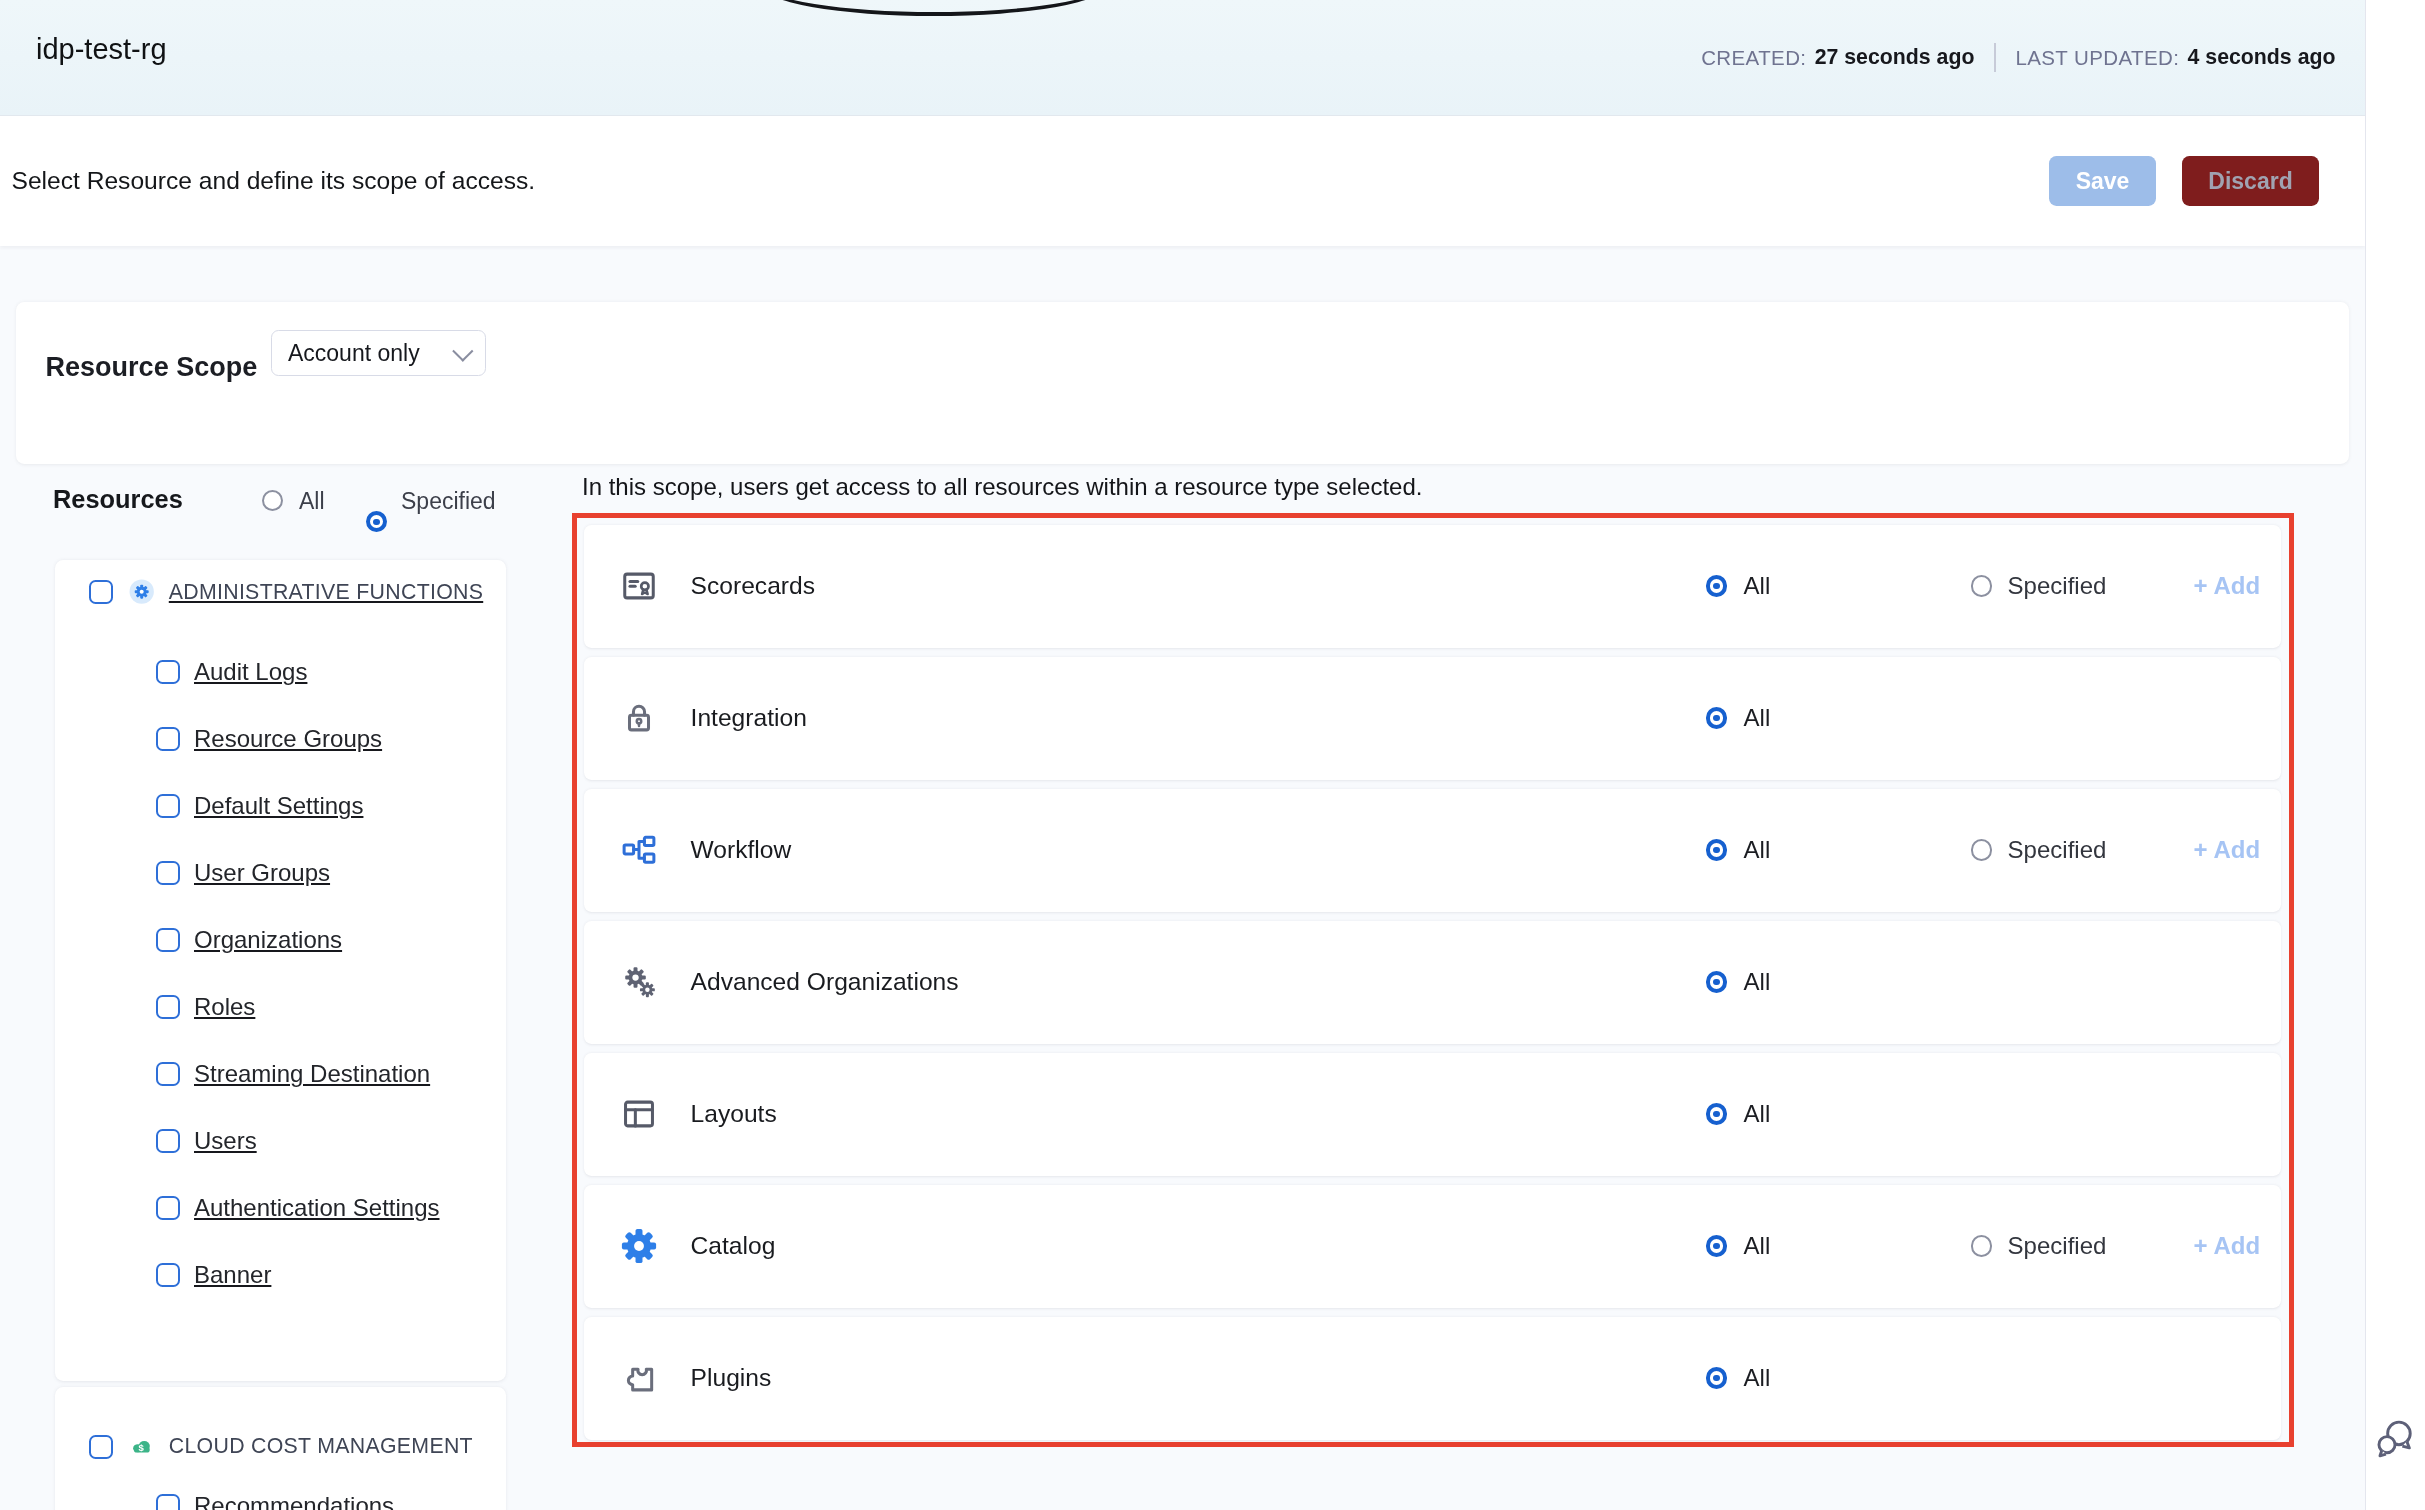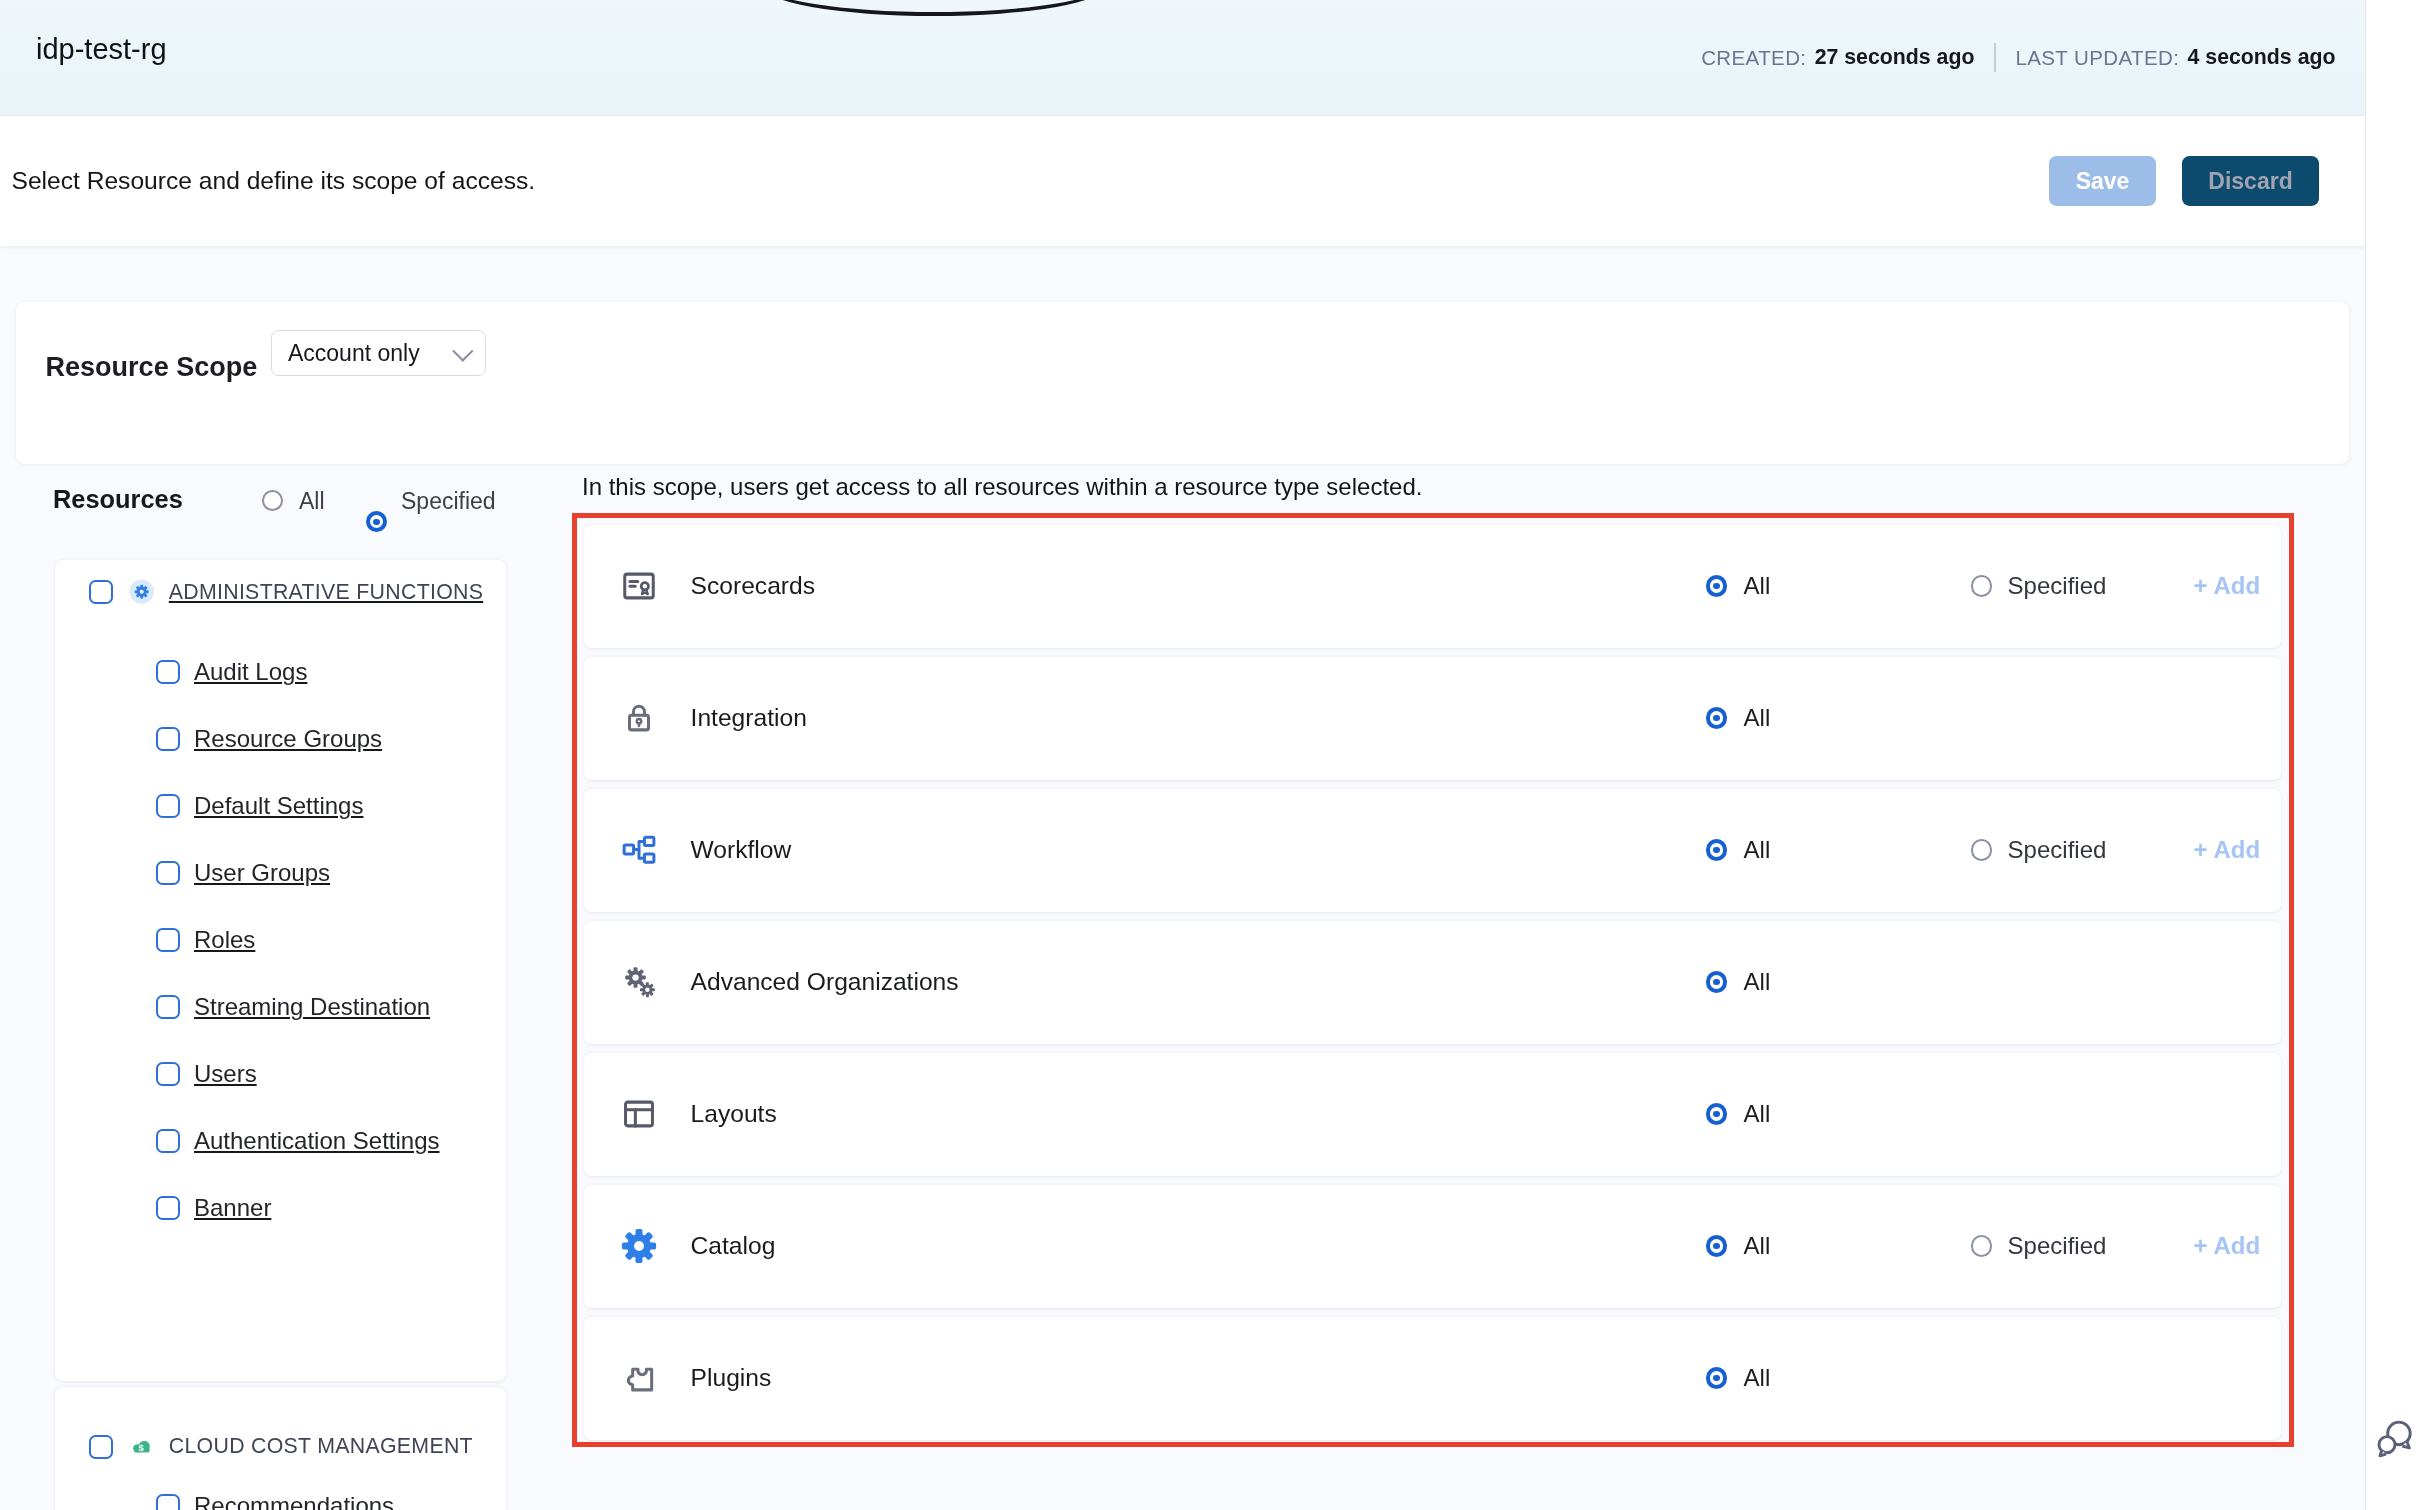--- a/index.html
+++ b/index.html
@@ -16,21 +16,21 @@
   .meta-divider{width:1.6px;height:29.5px;background:#c7cbd8;margin:0 19.7px;}
   .tab-arc{position:absolute;left:761px;top:-46px;width:338px;height:54px;border:4.9px solid #14161a;
            border-radius:50%;background:transparent;}
   
   .toolbar{position:absolute;left:0;top:116px;width:2365px;height:130px;background:#ffffff;
            box-shadow:0 1.6px 3.3px rgba(40,41,61,.05);display:flex;align-items:center;}
   .toolbar-desc{margin-left:11.5px;font-size:24.6px;color:#141619;}
   .btn{display:flex;align-items:center;justify-content:center;border-radius:7.4px;
        font-size:23px;font-weight:700;height:50px;box-sizing:border-box;cursor:pointer;}
   .btn-save{margin-left:auto;width:107px;background:#9dbde9;color:#ffffff;}
-  .btn-discard{margin-left:26px;margin-right:46px;width:137px;background:#0c4a6e;color:#a0a3b1;}
+  .btn-discard{margin-left:26px;margin-right:46px;width:137px;background:#7f1d1d;color:#a0a3b1;}
   
   .scope-card{position:absolute;left:15.6px;top:302px;width:2333px;height:162px;background:#fff;
               border-radius:8.2px;box-shadow:0 0.8px 3.3px rgba(96,97,112,.10);}
   .scope-label{position:absolute;left:30px;top:50px;font-size:27px;font-weight:700;color:#1c1e24;}
   .dropdown{position:absolute;left:255px;top:28px;width:215px;height:46px;box-sizing:border-box;
             border:1.6px solid #d8dbe7;border-radius:7.4px;background:#fff;display:flex;align-items:center;
             padding:0 16.4px;cursor:pointer;}
   .dropdown-value{font-size:23px;color:#16181d;}
   .chevron{margin-left:auto;width:13px;height:13px;border-right:2.5px solid #8a8ea0;border-bottom:2.5px solid #8a8ea0;
            transform:rotate(45deg) translateY(-3.3px);}
@@ -153,20 +153,24 @@
           <div class="child-row">
             <span class="cb"></span>
             <span class="child-label">Default Settings</span>
           </div>
           <div class="child-row">
             <span class="cb"></span>
             <span class="child-label">User Groups</span>
           </div>
           <div class="child-row">
             <span class="cb"></span>
+            <span class="child-label">Organizations</span>
+          </div>
+          <div class="child-row">
+            <span class="cb"></span>
             <span class="child-label">Roles</span>
           </div>
           <div class="child-row">
             <span class="cb"></span>
             <span class="child-label">Streaming Destination</span>
           </div>
           <div class="child-row">
             <span class="cb"></span>
             <span class="child-label">Users</span>
           </div>

